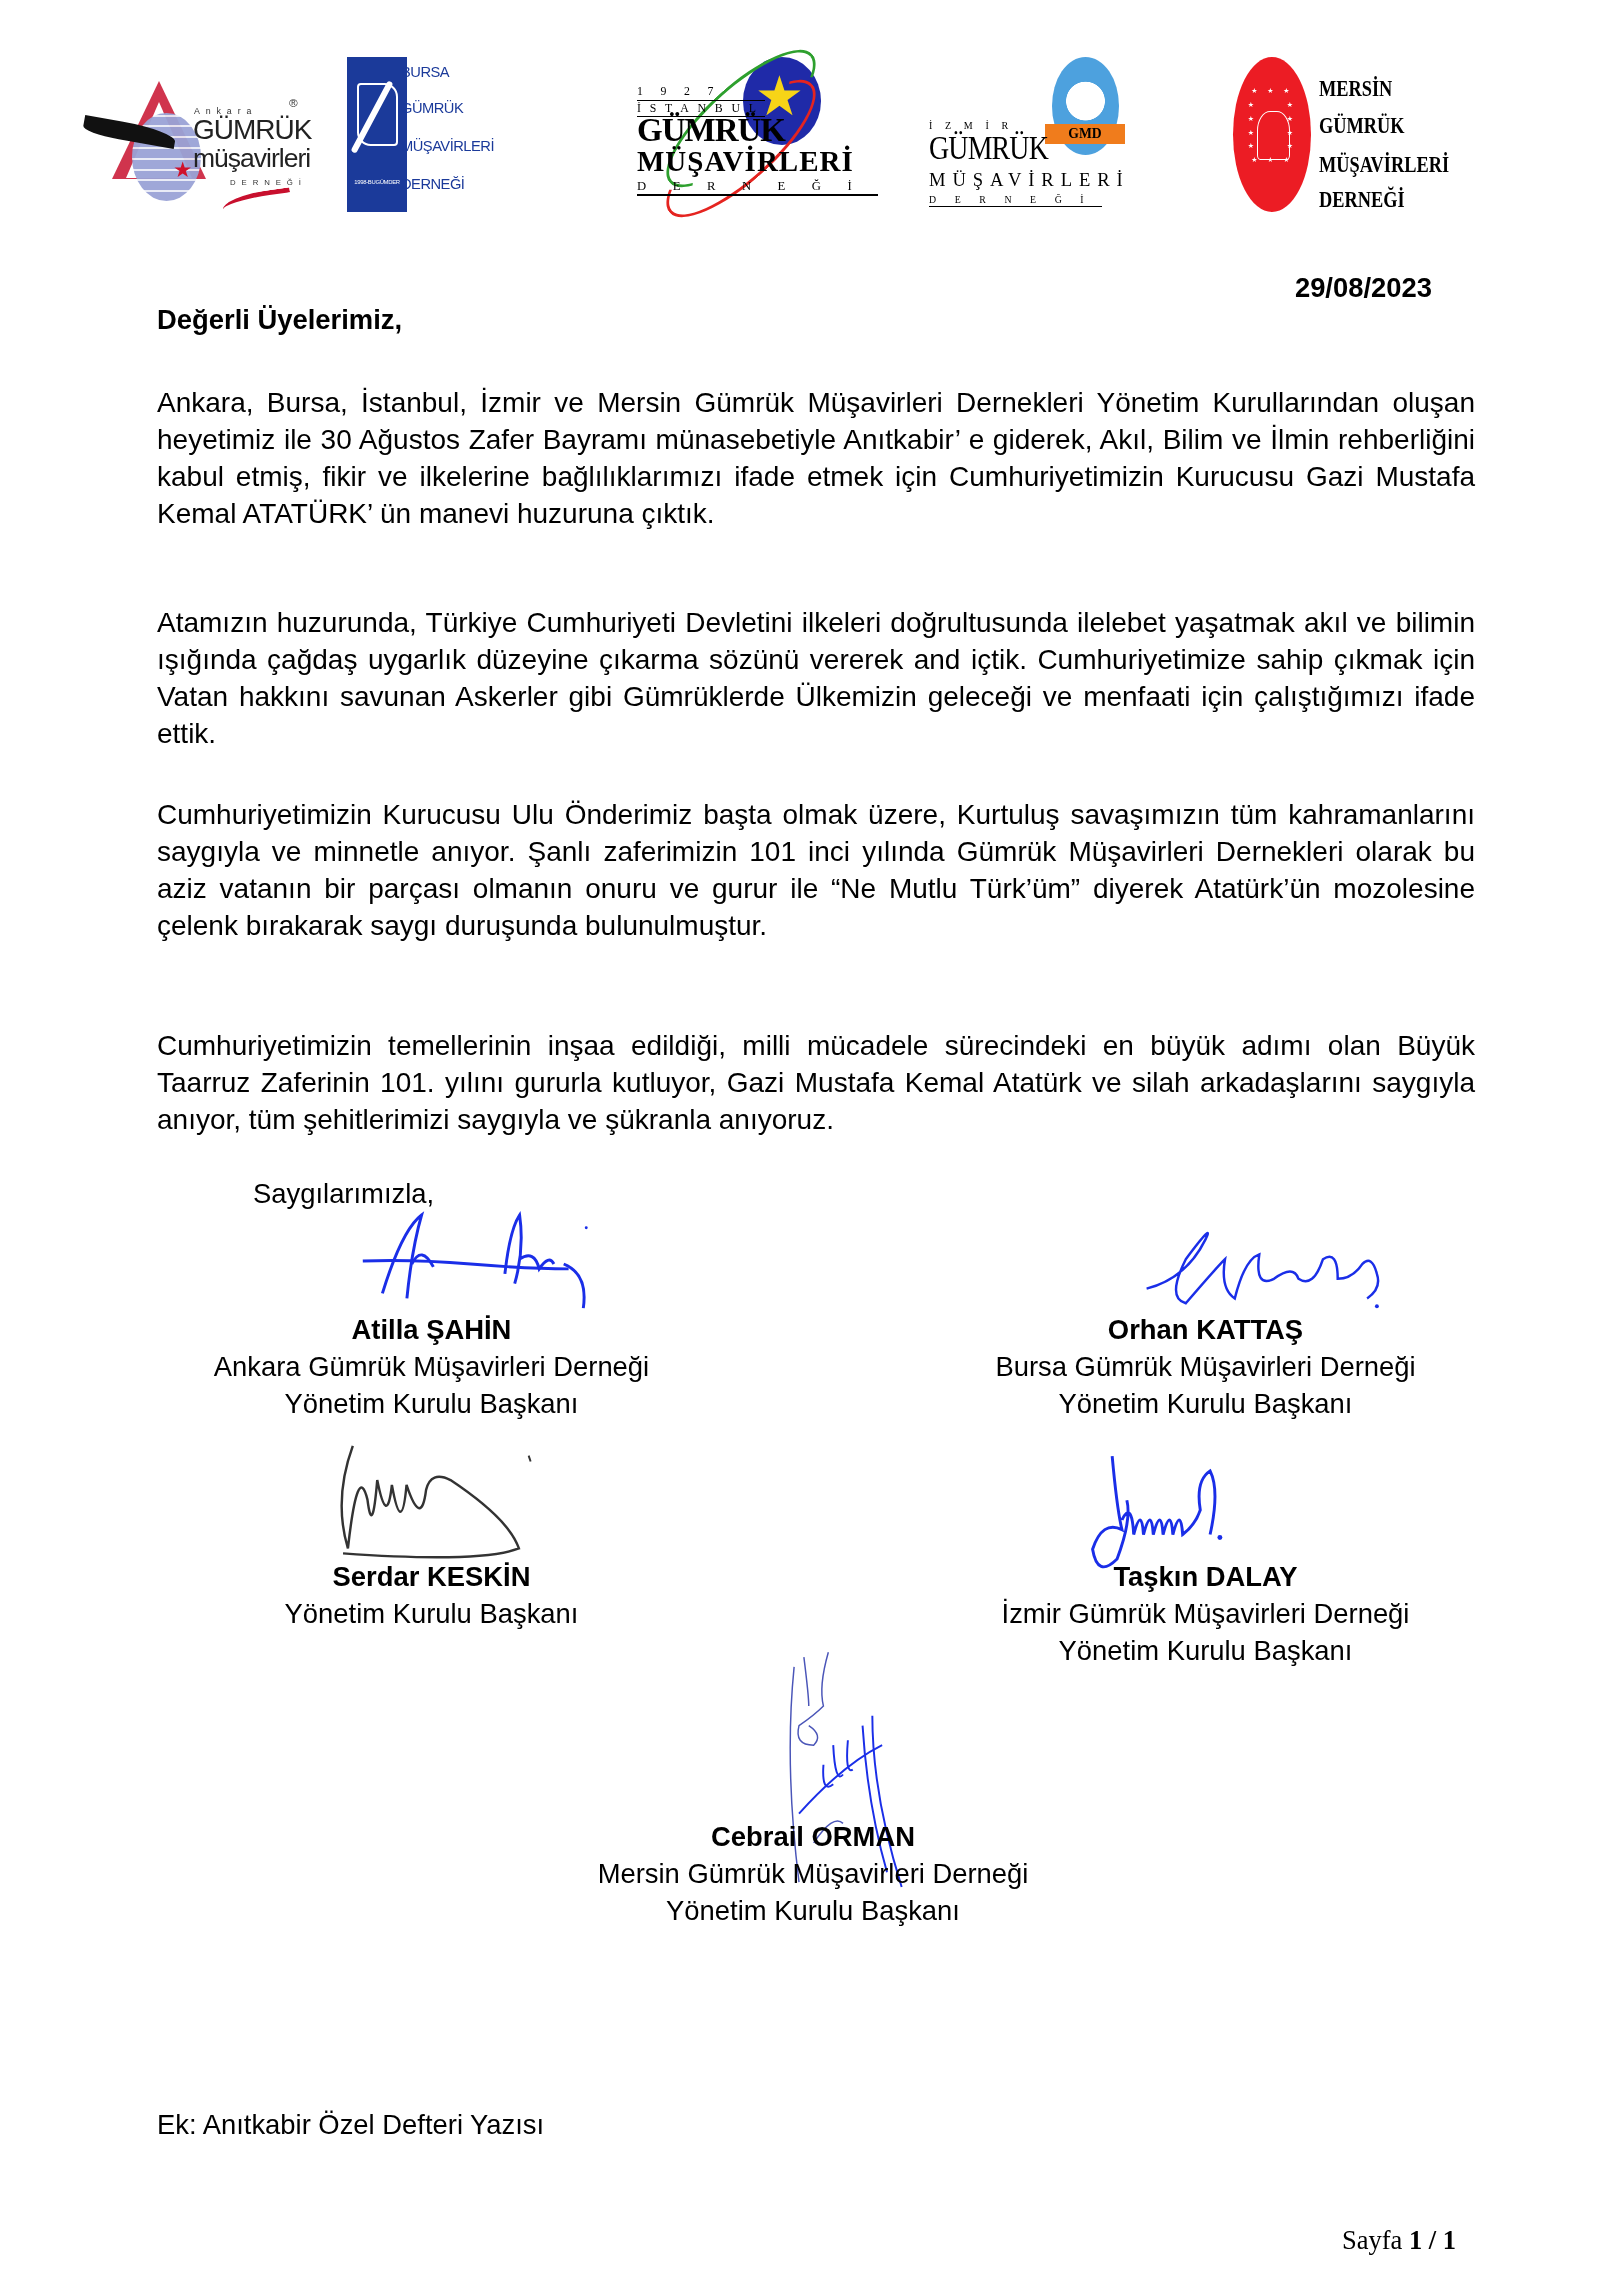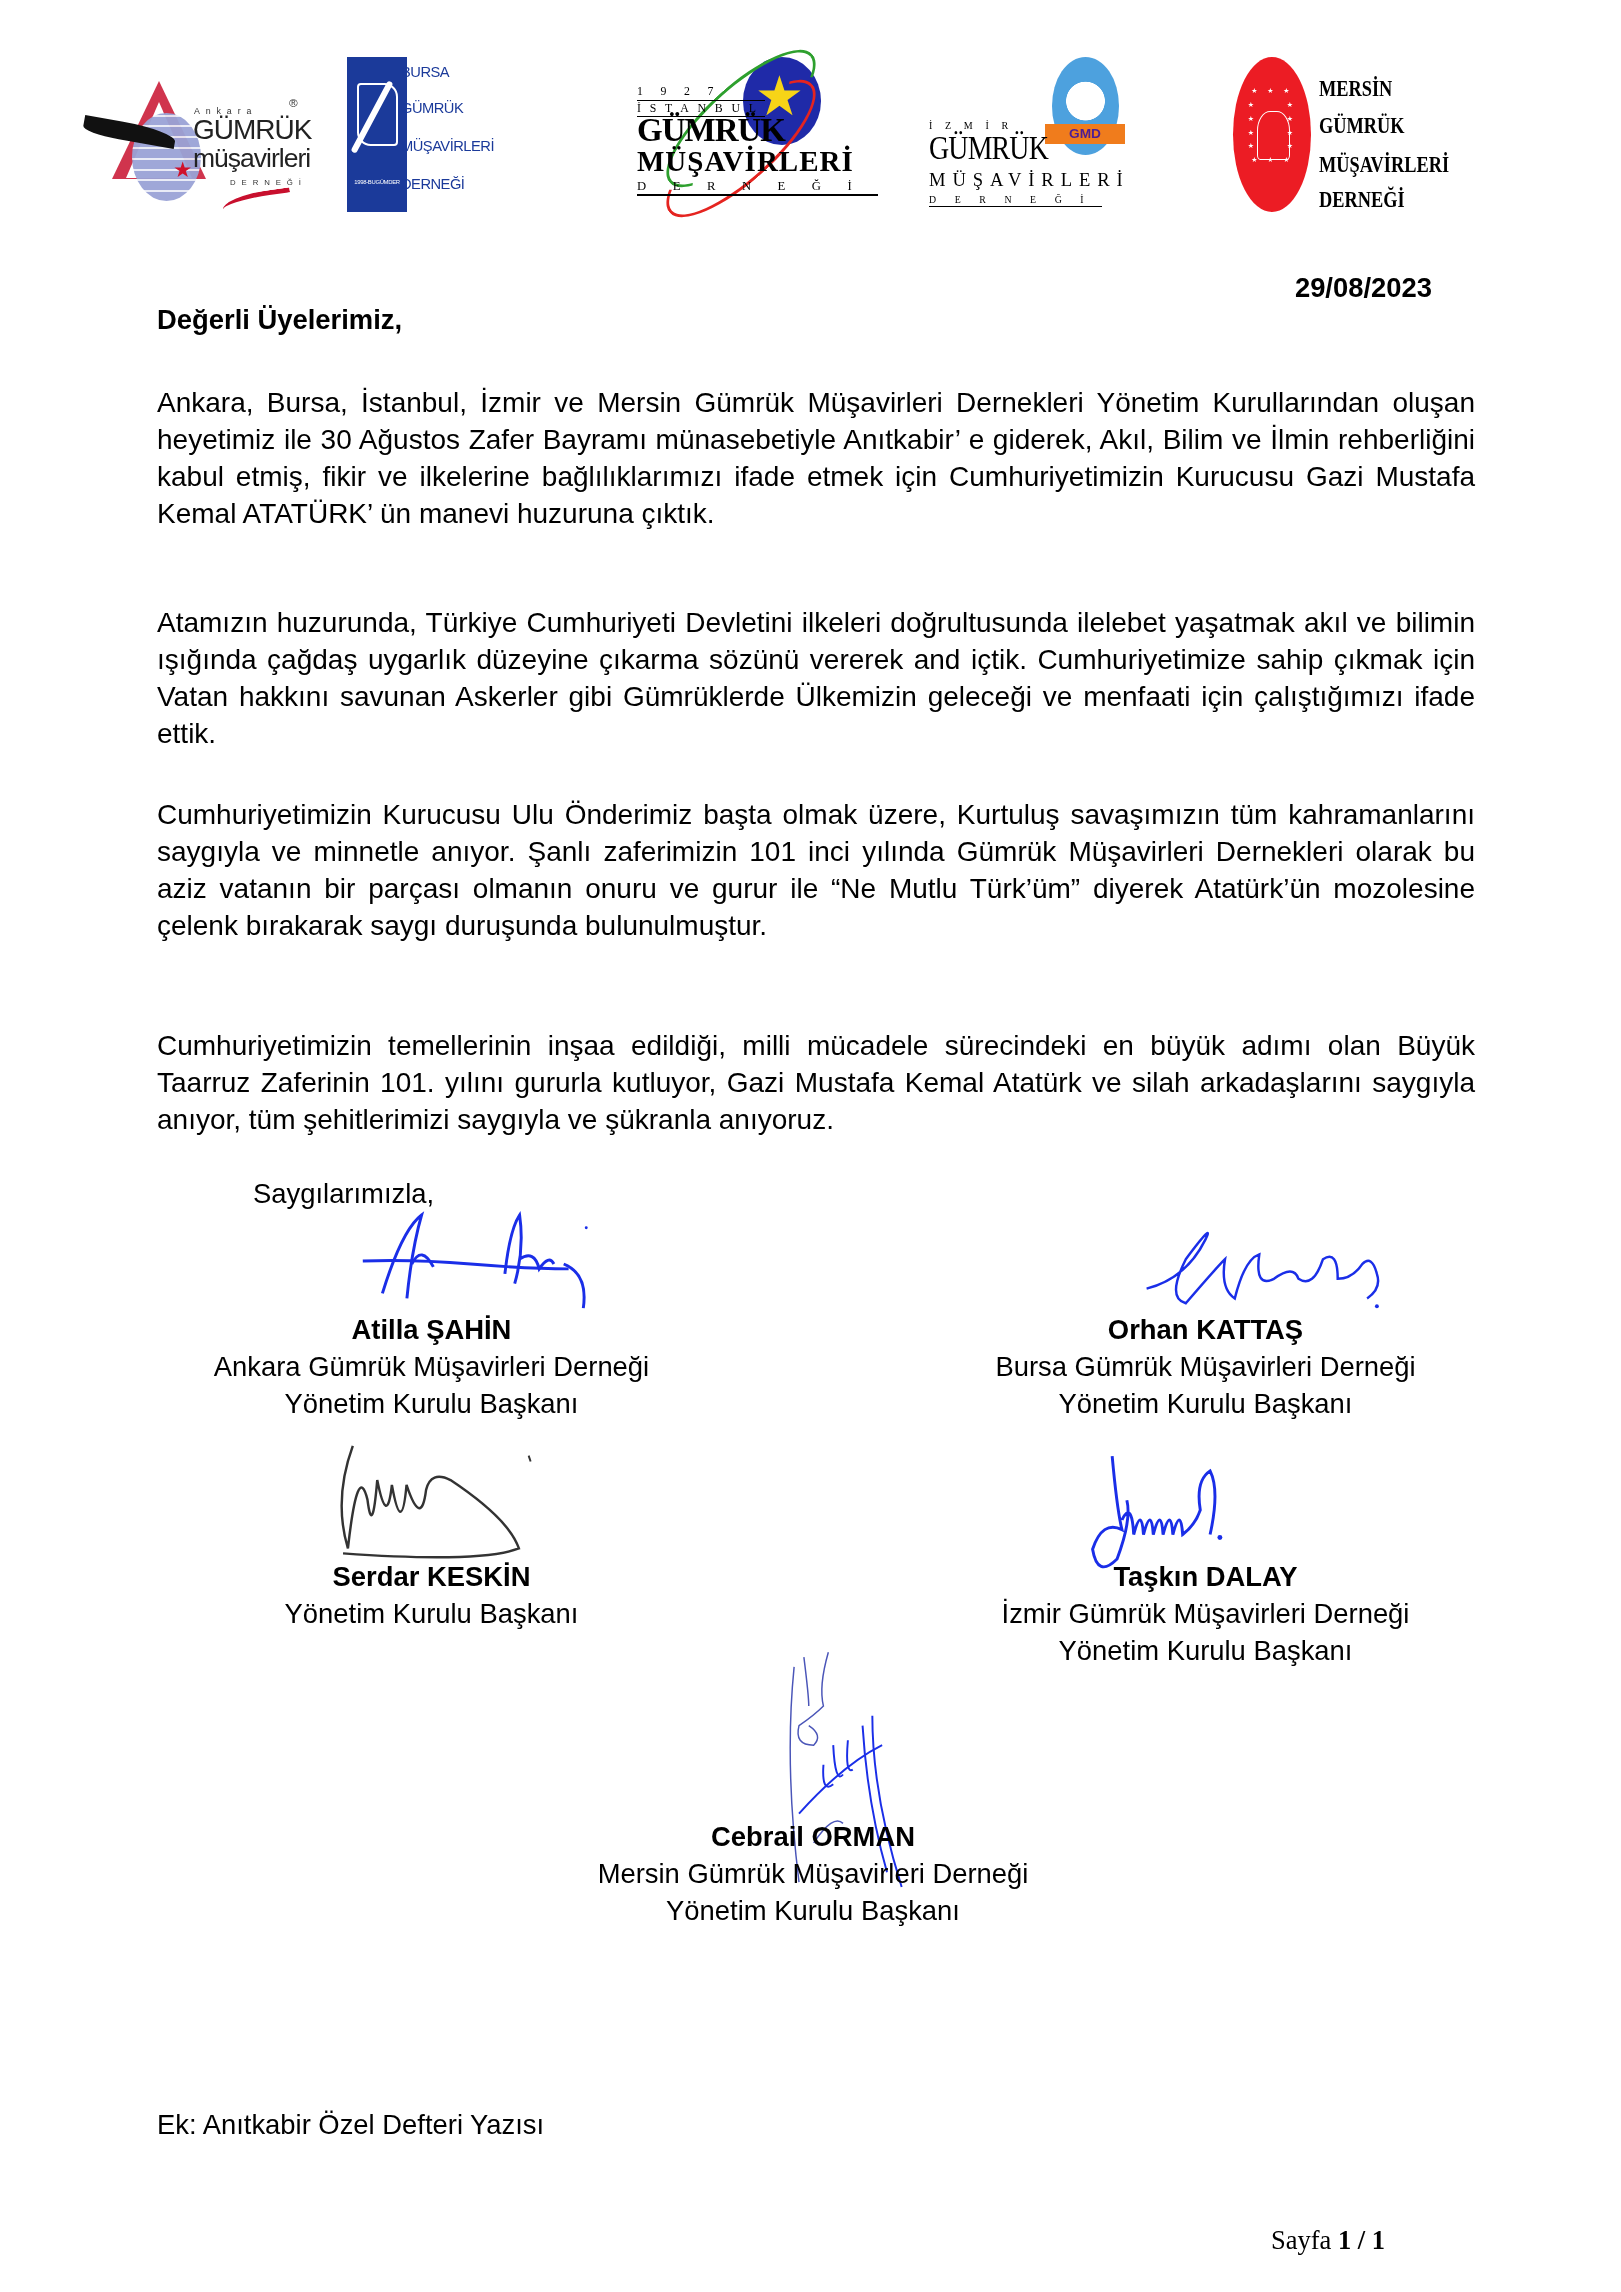--- a/index.html
+++ b/index.html
@@ -41,21 +41,21 @@
   .istanbul .ellipse2 { position:absolute; left: 7.8px; top: 59px; width: 186px; height: 59px; border: 3.9px solid #e52420; border-radius: 50%; transform: rotate(-42deg); border-top-color: transparent; }
   .istanbul .year { position:absolute; left: 0; top: 27.4px; font-family: "Liberation Serif", serif; font-size: 11.8px; letter-spacing: 17.6px; }
   .istanbul .city { position:absolute; left: 0; top: 43px; font-family: "Liberation Serif", serif; font-size: 11.8px; letter-spacing: 8.8px; border-top:1px solid #000; border-bottom:1px solid #000; }
   .istanbul .g { position:absolute; left: 0; top: 57px; font-family: "Liberation Serif", serif; font-weight: bold; font-size: 33px; letter-spacing: -1px; line-height: 1; }
   .istanbul .m { position:absolute; left: 0; top: 90px; font-family: "Liberation Serif", serif; font-weight: bold; font-size: 29px; letter-spacing: 1px; line-height: 1; }
   .istanbul .d { position:absolute; left: 0; top: 122px; font-family: "Liberation Serif", serif; font-size: 12.7px; letter-spacing: 26.5px; border-bottom: 2px solid #000; }
 
   
   .izmir { left: 929px; top: 57px; width: 216px; height: 167px; }
   .izmir .globe { position:absolute; left: 123px; top: 0; width: 67px; height: 98px; border-radius: 50%; background: radial-gradient(circle at 50% 45%, #ffffff 0 30%, #4da1de 31% 100%); }
-  .izmir .ribbon { position:absolute; left: 116px; top: 67px; width: 80px; height: 19.6px; background: #f07c1c; color:#4c1d95; font-family:Liberation Sans, sans-serif; font-weight:bold; font-size: 13.7px; text-align:center; line-height: 19.6px; }
+  .izmir .ribbon { position:absolute; left: 116px; top: 67px; width: 80px; height: 19.6px; background: #f07c1c; color:#000000; font-family:Liberation Serif, serif; font-weight:bold; font-size: 13.7px; text-align:center; line-height: 19.6px; }
   .izmir .t1 { position:absolute; left: 0; top: 63px; font-family: "Liberation Serif", serif; font-size: 10px; letter-spacing: 12.7px; }
   .izmir .t2 { position:absolute; left: 0; top: 74px; font-family: "Liberation Serif", serif; font-size: 34px; letter-spacing: -1px; line-height: 1; transform: scaleX(.82); transform-origin: left; }
   .izmir .t3 { position:absolute; left: 0; top: 114px; font-family: "Liberation Serif", serif; font-size: 18.6px; letter-spacing: 6.9px; line-height: 1; }
   .izmir .t4 { position:absolute; left: 0; top: 137px; font-family: "Liberation Serif", serif; font-size: 9.8px; letter-spacing: 18.6px; border-bottom: 1.5px solid #000; padding-bottom: 1px; }
 
   
   .mersin { left: 1233px; top: 57px; width: 235px; height: 162px; }
   .mersin .seal { position:absolute; left: 0; top: 0; width: 78px; height: 155px; }
   .mersin .seal .disc { position:absolute; left: 0; top: 0; width: 78px; height: 155px; border-radius: 50%; background:#ec1c24; }
   .mersin .seal .inner { position:absolute; left: 23.5px; top: 54px; width: 31px; height: 47px; border: 1.5px solid #fff; border-radius: 40% 40% 10% 10%; }
@@ -66,21 +66,21 @@
   .date { position: absolute; right: 189px; top: 272px; font-weight: bold; font-size: 27.4px; }
   .greeting { position: absolute; left: 157px; top: 304px; font-weight: bold; font-size: 27.4px; }
   .para { position: absolute; left: 157px; width: 1318px; font-size: 28px; line-height: 37px;
           text-align: justify; text-align-last: left; margin: 0; }
   .closing { position: absolute; left: 253px; top: 1178px; font-size: 27.4px; }
 
   .sig-block { position: absolute; text-align: center; font-size: 27.4px; line-height: 37px; }
   .sig-block .name { font-weight: bold; }
   .sig-svg { position: absolute; }
   .annex { position: absolute; left: 157px; top: 2109px; font-size: 27.4px; }
-  .pageno { position: absolute; left: 1271px; top: 2225px; font-family: "Liberation Serif", serif; font-size: 26.5px; }
+  .pageno { position: absolute; left: 1342px; top: 2225px; font-family: "Liberation Serif", serif; font-size: 26.5px; }
   .pageno b { font-weight: bold; }
 </style>
 </head>
 <body>
 
 <div class="logos">
 
   <div class="logo ankara">
     <div class="roof"></div>
     <div class="roof2"></div>

